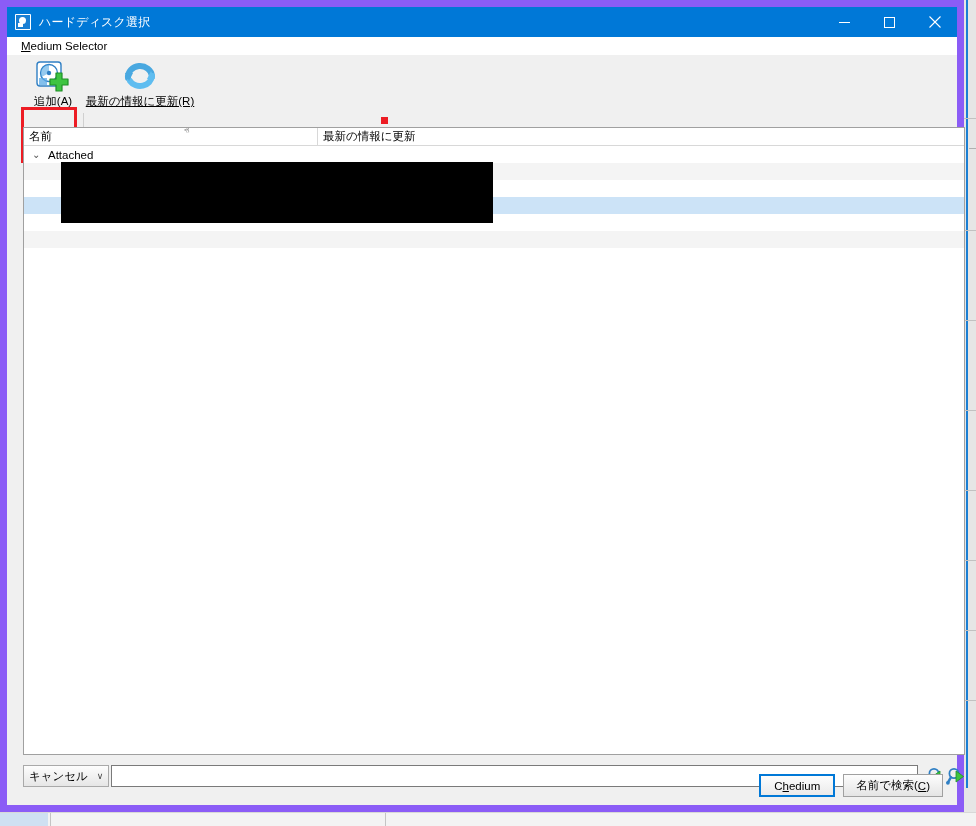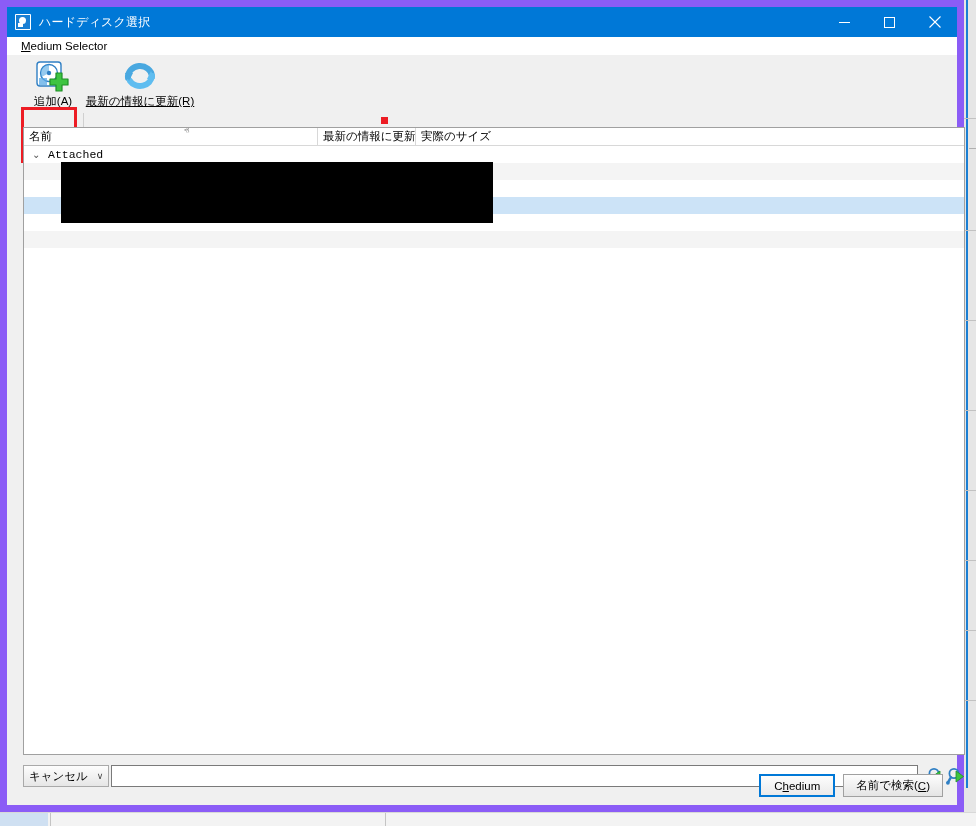--- a/index.html
+++ b/index.html
@@ -257,21 +257,21 @@
     padding-left: 8px;
     font-size: 11.5px;
     background: #ffffff;
   }
   .tree-chevron {
     width: 14px;
     color: #555555;
     font-size: 10px;
     display: inline-block;
   }
-  .tree-label { margin-left: 2px; font-family: Liberation Mono, monospace; }
+  .tree-label { margin-left: 2px; }
   .lv-row {
     height: 17px;
     box-sizing: border-box;
   }
   .lv-row.alt  { background: #f4f4f4; }
   .lv-row.white{ background: #ffffff; }
   .lv-row.sel  { background: #cce3f7; }
   .redaction {
     position: absolute;
     left: 37px; top: 16px;
@@ -438,21 +438,20 @@
     <div class="red-marker"></div>
   </div>
 
   <div class="listview">
     <div class="lv-header">
       <div class="lv-col c-name">
         <span>名前</span>
         <span class="sort-indicator">ⱏ</span>
       </div>
       <div class="lv-col c-vsize">最新の情報に更新</div>
-      <div class="lv-col c-asize">実際のサイズ</div>
     </div>
 
     <div class="lv-body">
       <div class="tree-row">
         <span class="tree-chevron">⌄</span>
         <span class="tree-label">Attached</span>
       </div>
 
       <div class="lv-row alt"></div>
       <div class="lv-row white"></div>

